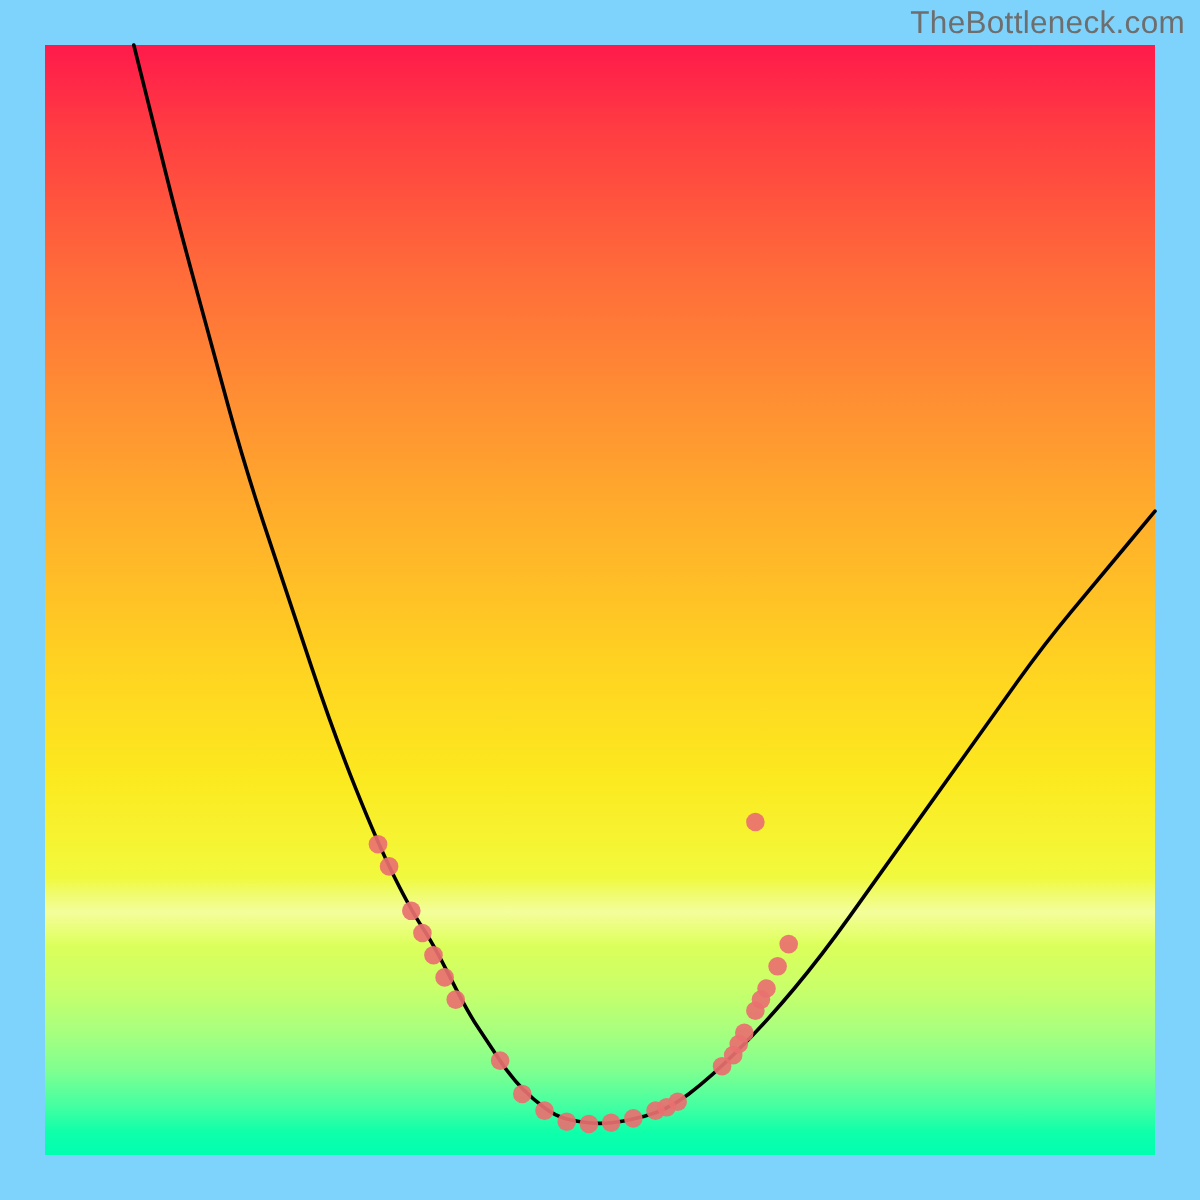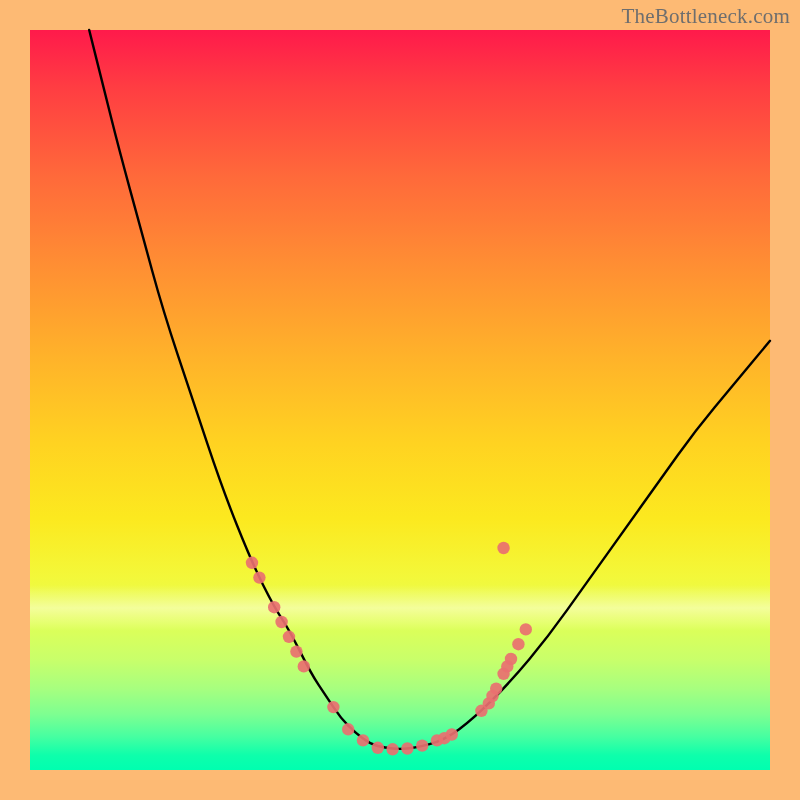--- a/index.html
+++ b/index.html
@@ -7,22 +7,21 @@
     padding: 0;
     width: 800px;
     height: 800px;
     overflow: hidden;
     font-family: Arial, Helvetica, sans-serif;
   }
   .stage {
     position: relative;
     width: 800px;
     height: 800px;
-    background: #fdba74;
-    font-family: Liberation Serif, serif;
+    background: #7dd3fc;
   }
   .plot {
     position: absolute;
     left: 30px;
     top: 30px;
     width: 740px;
     height: 740px;
   }
   .gradient-bg {
     position: absolute;

